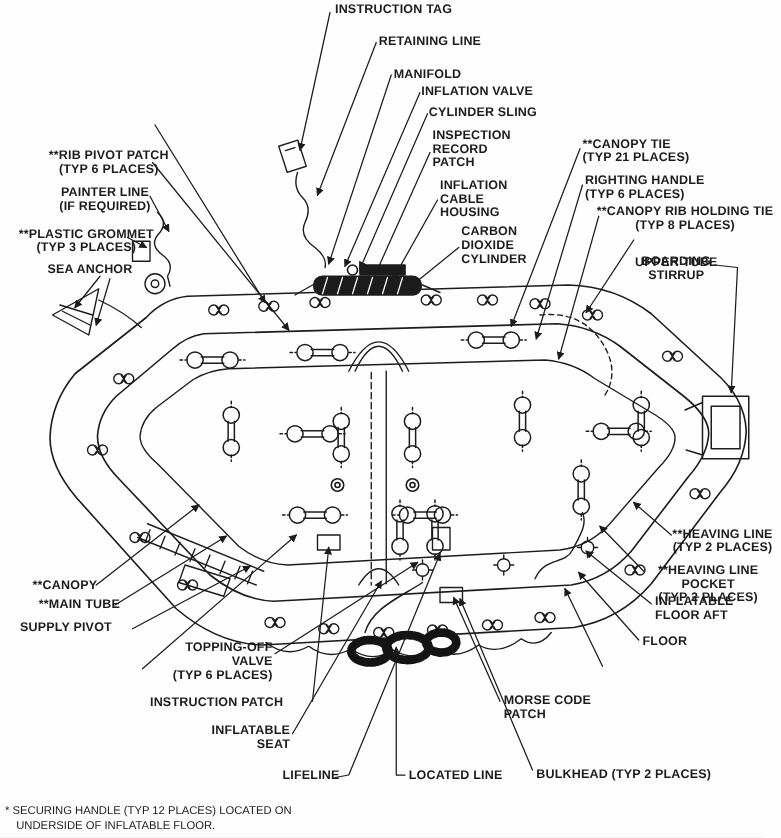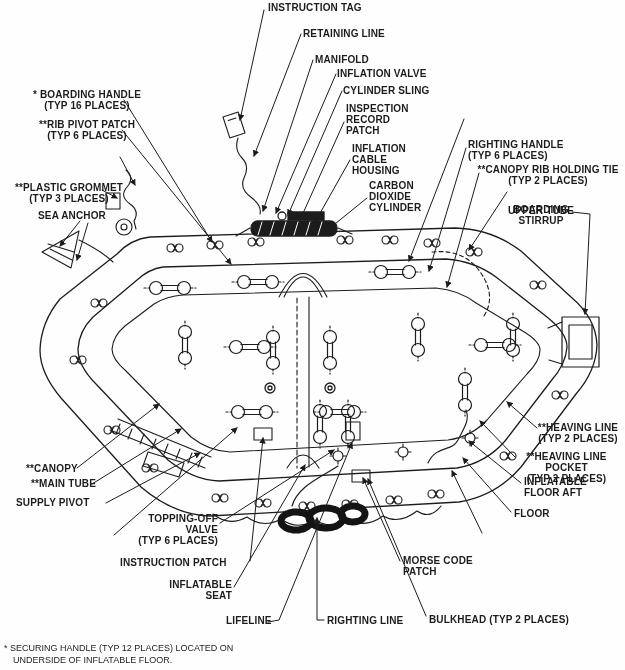--- a/index.html
+++ b/index.html
@@ -220,45 +220,47 @@
   <div class="lbl" style="left:343px;top:85px">CYLINDER SLING</div>
   <div class="lbl" style="left:346px;top:103px">INSPECTION
 RECORD
 PATCH</div>
   <div class="lbl" style="left:352px;top:143px">INFLATION
 CABLE
 HOUSING</div>
   <div class="lbl" style="left:369px;top:180px">CARBON
 DIOXIDE
 CYLINDER</div>
+  <div class="lbl" style="left:466px;top:110px">**CANOPY TIE
+(TYP 21 PLACES)</div>
   <div class="lbl" style="left:468px;top:139px">RIGHTING HANDLE
 (TYP 6 PLACES)</div>
   <div class="lbl tc" style="left:474px;top:164px;width:148px">**CANOPY RIB HOLDING TIE
-(TYP 2 PLACES)</div>
+(TYP 8 PLACES)</div>
   <div class="lbl" style="left:508px;top:205px">UPPER TUBE</div>
   <div class="lbl tc" style="left:512px;top:204px;width:58px">BOARDING
 STIRRUP</div>
-  <div class="lbl tc" style="left:22px;top:89px;width:130px">* BOARDING HANDLE
-(TYP 16 PLACES)</div>
   <div class="lbl tc" style="left:28px;top:119px;width:118px">**RIB PIVOT PATCH
 (TYP 6 PLACES)</div>
+  <div class="lbl tc" style="left:34px;top:149px;width:100px">PAINTER LINE
+(IF REQUIRED)</div>
   <div class="lbl tc" style="left:8px;top:182px;width:122px">**PLASTIC GROMMET
 (TYP 3 PLACES)</div>
   <div class="lbl" style="left:38px;top:210px">SEA ANCHOR</div>
   <div class="lbl" style="left:26px;top:463px">**CANOPY</div>
   <div class="lbl" style="left:31px;top:478px">**MAIN TUBE</div>
   <div class="lbl" style="left:16px;top:497px">SUPPLY PIVOT</div>
   <div class="lbl tr" style="left:118px;top:513px;width:100px">TOPPING-OFF
 VALVE
 (TYP 6 PLACES)</div>
   <div class="lbl" style="left:120px;top:557px">INSTRUCTION PATCH</div>
   <div class="lbl tr" style="left:140px;top:579px;width:92px">INFLATABLE
 SEAT</div>
   <div class="lbl" style="left:226px;top:615px">LIFELINE</div>
-  <div class="lbl" style="left:327px;top:615px">RIGHTING LINE</div>
+  <div class="lbl" style="left:327px;top:615px">LOCATED LINE</div>
   <div class="lbl" style="left:403px;top:555px">MORSE CODE
 PATCH</div>
   <div class="lbl" style="left:429px;top:614px">BULKHEAD (TYP 2 PLACES)</div>
   <div class="lbl" style="left:514px;top:508px">FLOOR</div>
   <div class="lbl" style="left:524px;top:476px">INFLATABLE
 FLOOR AFT</div>
   <div class="lbl tc" style="left:510px;top:451px;width:113px">**HEAVING LINE POCKET
 (TYP 2 PLACES)</div>
   <div class="lbl tc" style="left:532px;top:422px;width:92px">**HEAVING LINE
 (TYP 2 PLACES)</div>

